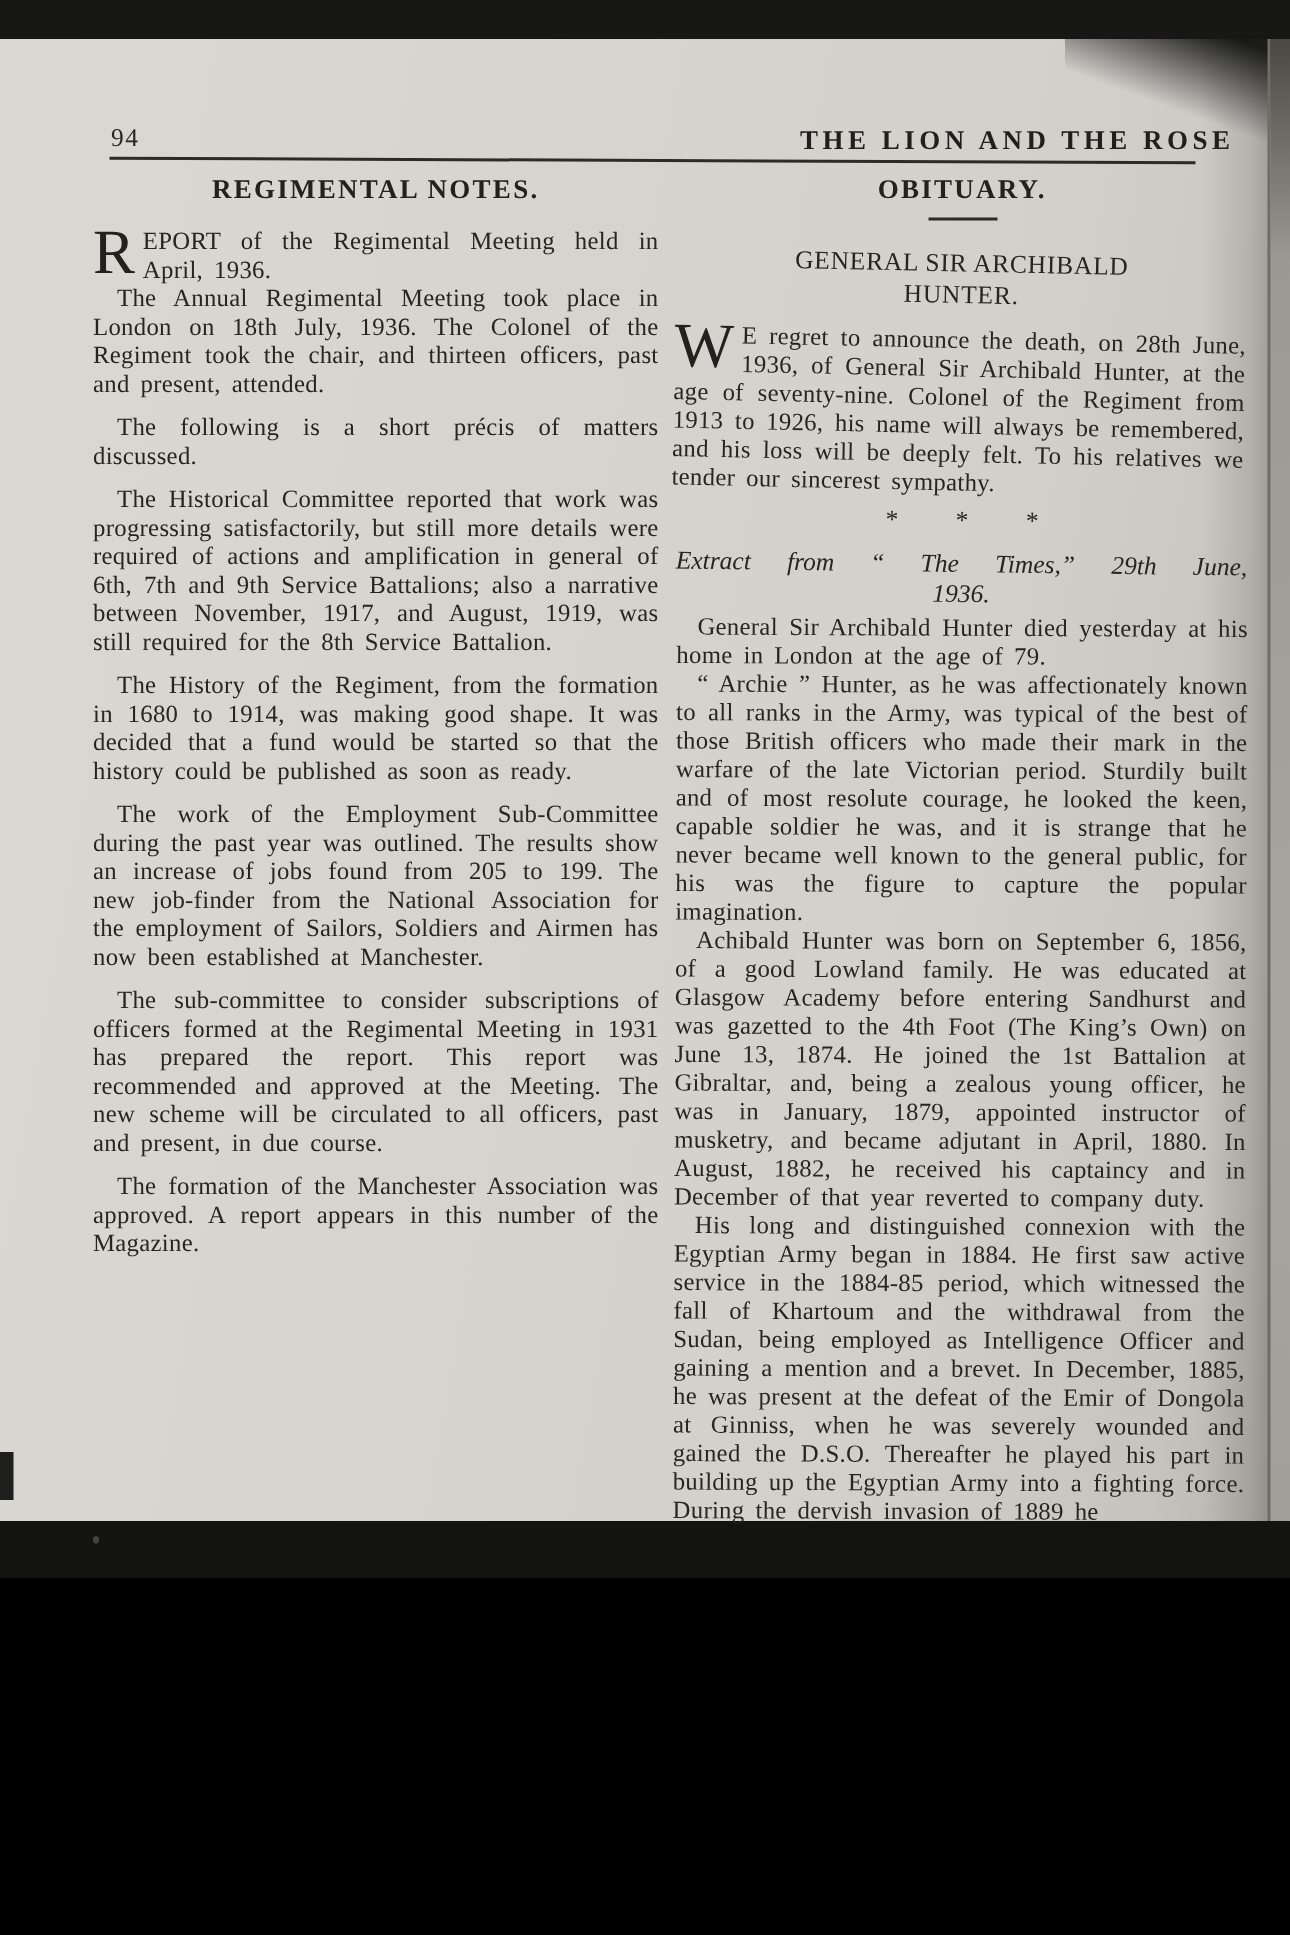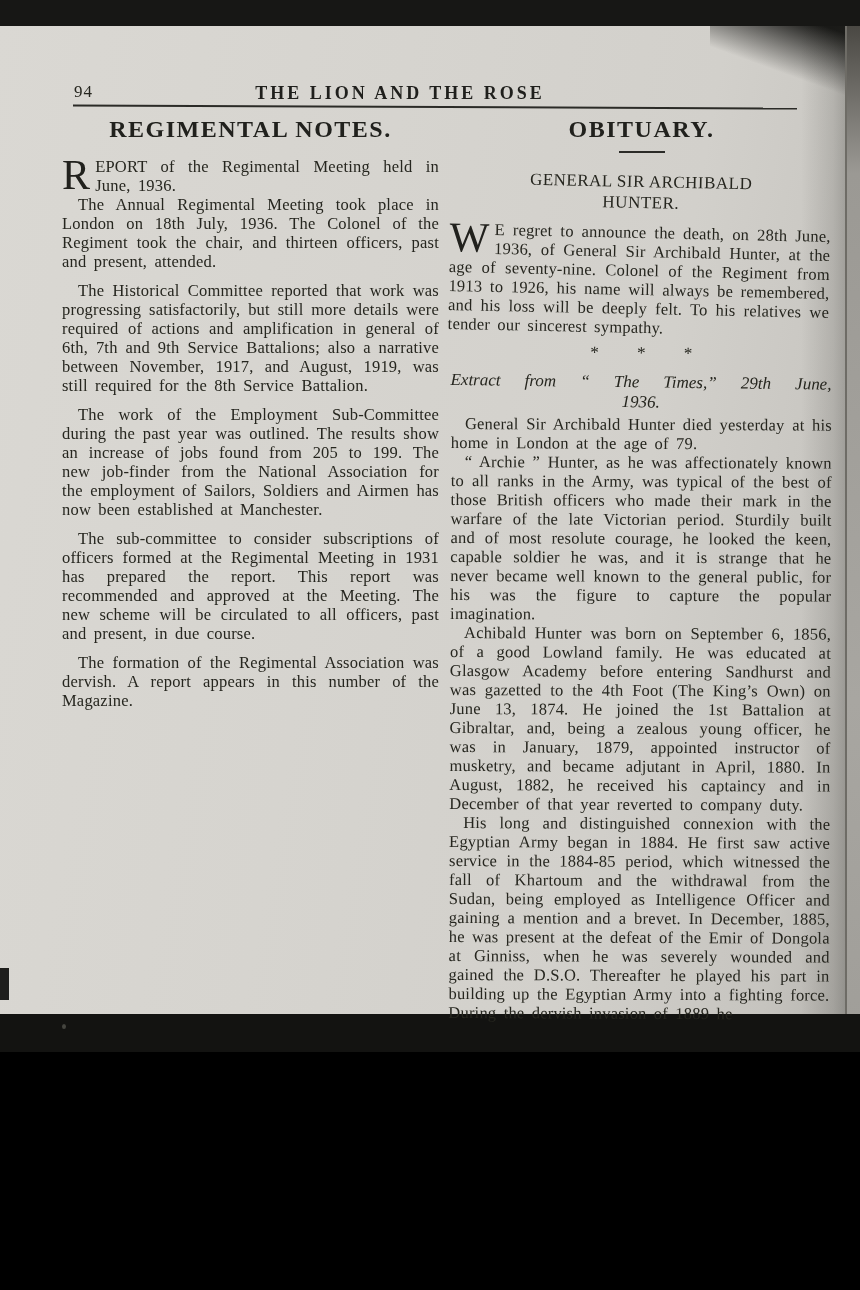--- a/index.html
+++ b/index.html
@@ -13,30 +13,30 @@
     background:linear-gradient(200deg,#171715 20%,rgba(23,23,21,0) 52%);}
   .band-bottom{position:absolute;bottom:0;left:0;width:100%;height:38px;background:#131311;}
   .edge-right{position:absolute;top:26px;right:0;width:13px;height:1226px;
     background:linear-gradient(180deg,#4a4843 0%,#9b9994 12%,#a8a6a1 55%,#9b9994 100%);
     border-left:2px solid #6e6c66;}
   .gutter-shade{position:absolute;top:26px;right:13px;width:46px;height:1226px;
     background:linear-gradient(90deg,rgba(0,0,0,0) 0%,rgba(40,40,36,0.14) 70%,rgba(40,40,36,0.26) 100%);}
   .notch{position:absolute;left:0;bottom:52px;width:9px;height:32px;background:#1e1e1c;}
 
   .pagenum{position:absolute;left:74px;top:82px;font-size:17px;letter-spacing:1px;}
-  .masthead{position:absolute;left:0;top:83px;width:800px;text-align:center;
-    font-size:18px;font-weight:600;letter-spacing:3px;color:#1f1f1c;}
+  .masthead{position:absolute;left:0;top:83px;width:800px;text-align:right;
+    font-size:18px;font-weight:600;letter-spacing:3px;color:#1f1f1c;padding-left:23px;}
   .rule{position:absolute;left:73px;top:106px;width:724px;height:2px;background:#2b2b27;
     transform:rotate(0.25deg);}
 
   .col{position:absolute;top:116px;}
   .col-left{left:62px;width:377px;}
   .col-right{left:451px;width:381px;}
 
-  .section-head{font-size:24px;font-weight:700;text-align:center;letter-spacing:1.5px;
+  .section-head{font-size:18px;font-weight:700;text-align:center;letter-spacing:1.5px;
     margin:0 0 14px 0;color:#21211d;}
   .obit-divider{width:46px;height:2px;background:#2b2b27;margin:8px auto 14px auto;}
   .obit-subject{font-size:17px;line-height:21px;text-align:center;letter-spacing:0.5px;
     width:300px;margin:0 auto 10px auto;}
 
   .para{font-size:16.5px;line-height:19px;text-align:justify;margin:0;
     text-indent:16px;word-spacing:3px;letter-spacing:0.2px;}
   .para.gap{margin-bottom:10px;}
   .lead{text-indent:0;}
   .dropcap{float:left;font-size:42px;line-height:33px;padding:2px 5px 0 0;color:#21211d;}
@@ -70,28 +70,30 @@
   <div class="speck1"></div>
   <div class="speck2"></div>
 
   <div class="pagenum">94</div>
   <div class="masthead">THE LION AND THE ROSE</div>
   <div class="rule"></div>
 
   <div class="col col-left">
     <h2 class="section-head">REGIMENTAL NOTES.</h2>
     <p class="para lead">
-      <span class="dropcap">R</span><span>EPORT of the Regimental Meeting held in June, 1936.</span>
+      <span class="dropcap">R</span><span>EPORT of the Regimental Meeting held in April, 1936.</span>
     </p>
     <div>
         <p class="para gap">The Annual Regimental Meeting took place in London on 18th July, 1936.  The Colonel of the Regiment took the chair, and thirteen officers, past and present, attended.</p>
+        <p class="para gap">The following is a short précis of matters discussed.</p>
         <p class="para gap">The Historical Committee reported that work was progressing satisfactorily, but still more details were required of actions and amplification in general of 6th, 7th and 9th Service Battalions; also a narrative between November, 1917, and August, 1919, was still required for the 8th Service Battalion.</p>
+        <p class="para gap">The History of the Regiment, from the formation in 1680 to 1914, was making good shape.  It was decided that a fund would be started so that the history could be published as soon as ready.</p>
         <p class="para gap">The work of the Employment Sub-Committee during the past year was outlined.  The results show an increase of jobs found from 205 to 199.  The new job-finder from the National Association for the employment of Sailors, Soldiers and Airmen has now been established at Manchester.</p>
         <p class="para gap">The sub-committee to consider subscriptions of officers formed at the Regimental Meeting in 1931 has prepared the report.  This report was recommended and approved at the Meeting.  The new scheme will be circulated to all officers, past and present, in due course.</p>
-        <p class="para gap">The formation of the Regimental Association was dervish.  A report appears in this number of the Magazine.</p>
+        <p class="para gap">The formation of the Manchester Association was approved.  A report appears in this number of the Magazine.</p>
       </div>
   </div>
 
   <div class="col col-right">
     <h2 class="section-head" style="margin-bottom:2px;">OBITUARY.</h2>
     <div class="obit-divider"></div>
 
     <div class="tilt-a">
       <div class="obit-subject">GENERAL SIR ARCHIBALD HUNTER.</div>
       <p class="para lead">

